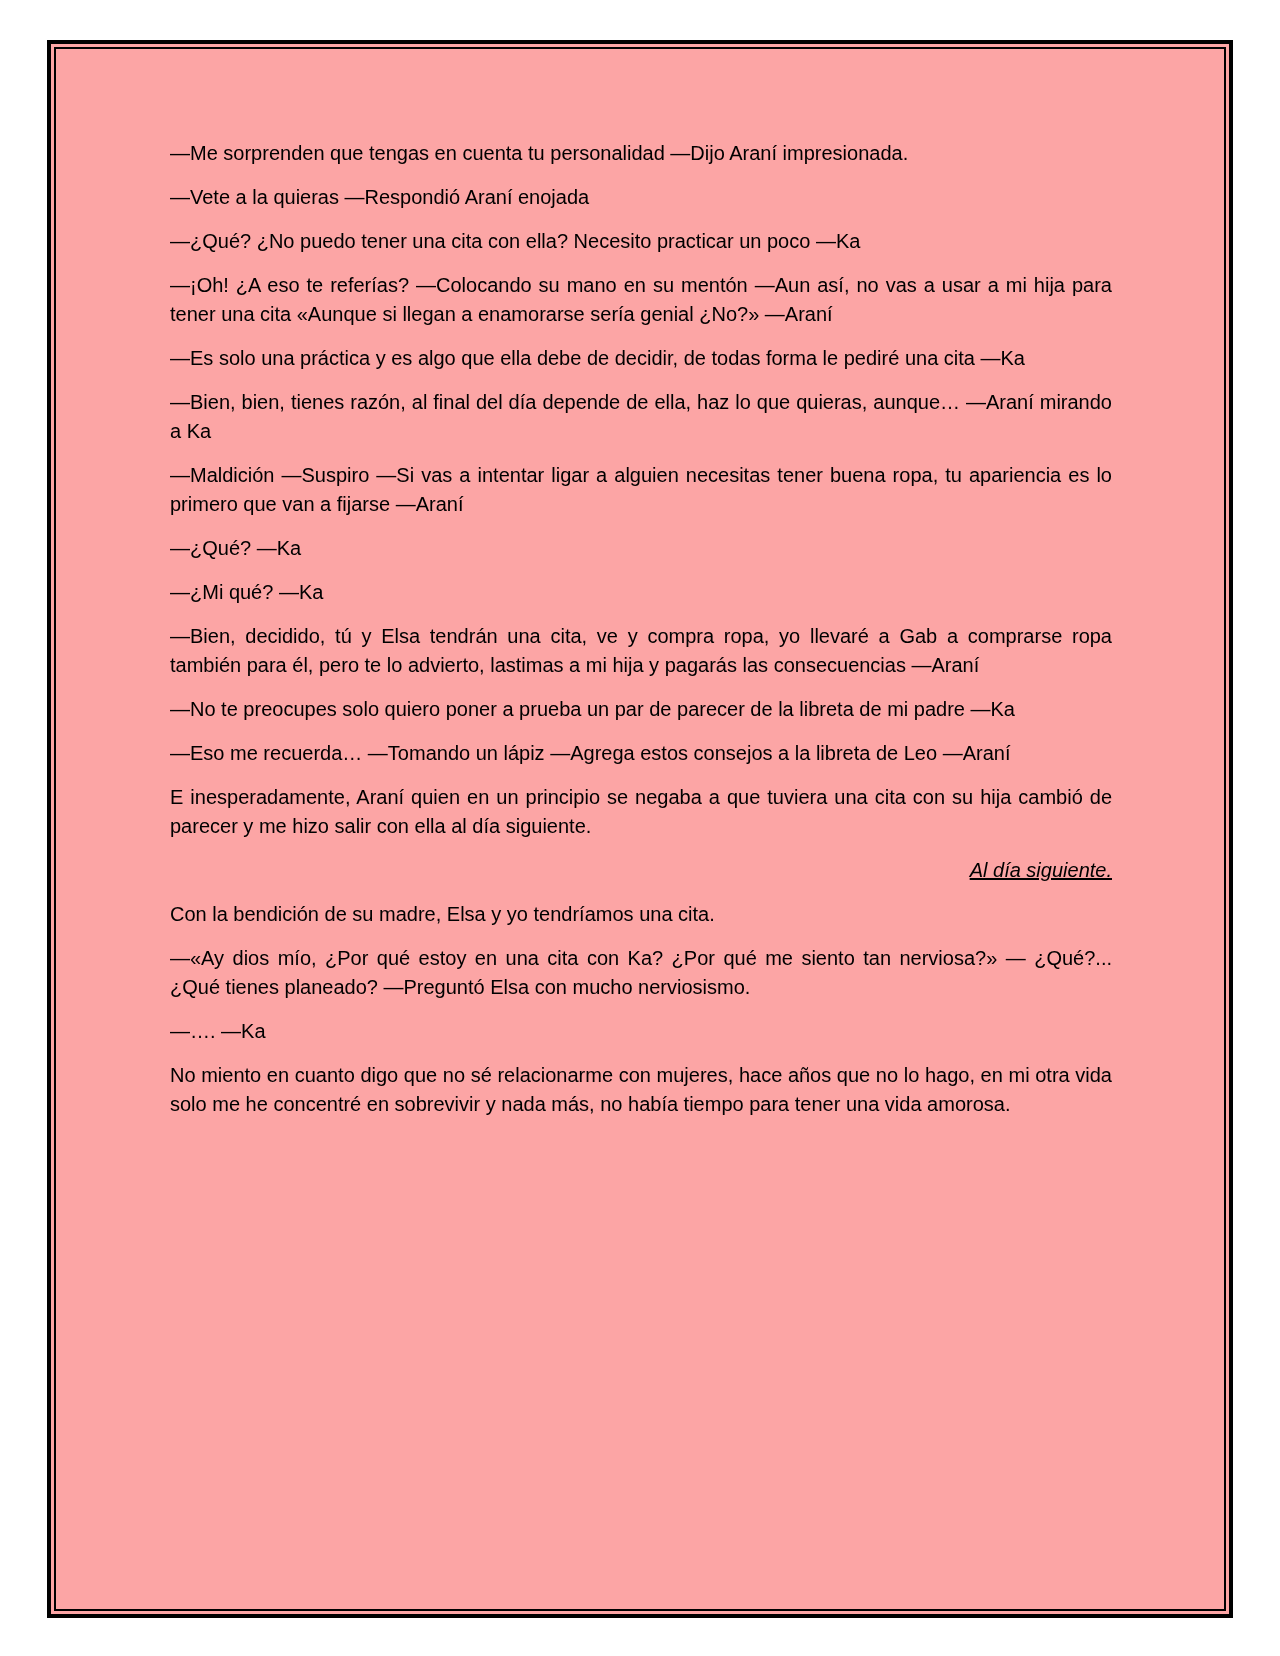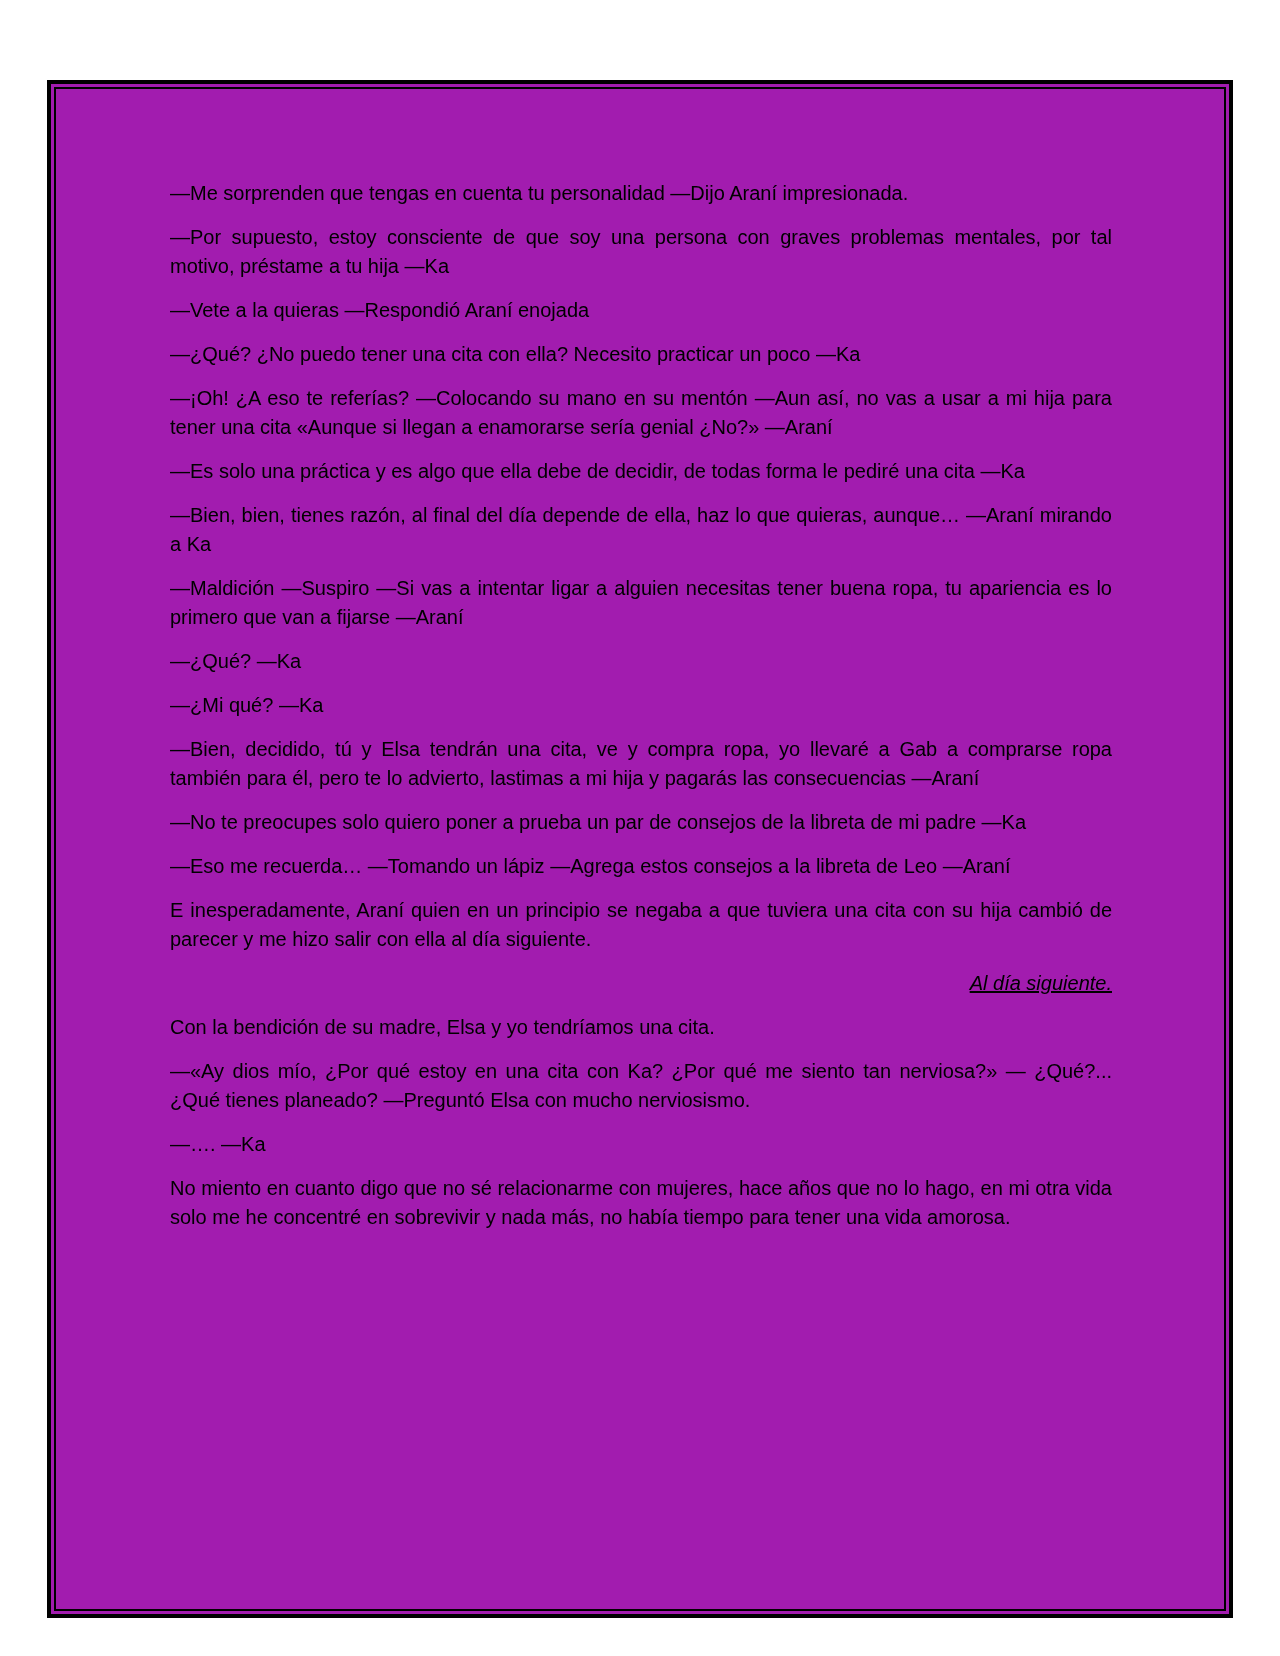--- a/index.html
+++ b/index.html
@@ -15,24 +15,23 @@
     font-family: "Liberation Sans", sans-serif;
     color: #000000;
   }
   .page-frame-outer {
     position: absolute;
     top: 40px;
     left: 47px;
     right: 47px;
     bottom: 38px;
     border: 4px solid #000000;
-    background: #a21caf;
+    background: #fca5a5;
     box-sizing: border-box;
     padding: 3px;
-    margin-top: 40px;
   }
   .page-frame-inner {
     width: 100%;
     height: 100%;
     border: 2px solid #000000;
     box-sizing: border-box;
     overflow: hidden;
   }
   .text-body {
     padding: 90px 112px 0 114px;
@@ -50,31 +49,30 @@
     text-align: right;
   }
 </style>
 </head>
 <body>
 
 <div class="page-frame-outer">
   <div class="page-frame-inner">
     <div class="text-body">
         <p class="para">—Me sorprenden que tengas en cuenta tu personalidad —Dijo Araní impresionada.</p>
-        <p class="para">—Por supuesto, estoy consciente de que soy una persona con graves problemas mentales, por tal motivo, préstame a tu hija —Ka</p>
         <p class="para">—Vete a la quieras —Respondió Araní enojada</p>
         <p class="para">—¿Qué? ¿No puedo tener una cita con ella? Necesito practicar un poco —Ka</p>
         <p class="para">—¡Oh! ¿A eso te referías? —Colocando su mano en su mentón —Aun así, no vas a usar a mi hija para tener una cita «Aunque si llegan a enamorarse sería genial ¿No?» —Araní</p>
         <p class="para">—Es solo una práctica y es algo que ella debe de decidir, de todas forma le pediré una cita —Ka</p>
         <p class="para">—Bien, bien, tienes razón, al final del día depende de ella, haz lo que quieras, aunque… —Araní mirando a Ka</p>
         <p class="para">—Maldición —Suspiro —Si vas a intentar ligar a alguien necesitas tener buena ropa, tu apariencia es lo primero que van a fijarse —Araní</p>
         <p class="para">—¿Qué? —Ka</p>
         <p class="para">—¿Mi qué? —Ka</p>
         <p class="para">—Bien, decidido, tú y Elsa tendrán una cita, ve y compra ropa, yo llevaré a Gab a comprarse ropa también para él, pero te lo advierto, lastimas a mi hija y pagarás las consecuencias —Araní</p>
-        <p class="para">—No te preocupes solo quiero poner a prueba un par de consejos de la libreta de mi padre —Ka</p>
+        <p class="para">—No te preocupes solo quiero poner a prueba un par de parecer de la libreta de mi padre —Ka</p>
         <p class="para">—Eso me recuerda… —Tomando un lápiz —Agrega estos consejos a la libreta de Leo —Araní</p>
         <p class="para">E inesperadamente, Araní quien en un principio se negaba a que tuviera una cita con su hija cambió de parecer y me hizo salir con ella al día siguiente.</p>
         <p class="para emphasis">Al día siguiente.</p>
         <p class="para">Con la bendición de su madre, Elsa y yo tendríamos una cita.</p>
         <p class="para">—«Ay dios mío, ¿Por qué estoy en una cita con Ka? ¿Por qué me siento tan nerviosa?» — ¿Qué?... ¿Qué tienes planeado? —Preguntó Elsa con mucho nerviosismo.</p>
         <p class="para">—…. —Ka</p>
         <p class="para">No miento en cuanto digo que no sé relacionarme con mujeres, hace años que no lo hago, en mi otra vida solo me he concentré en sobrevivir y nada más, no había tiempo para tener una vida amorosa.</p>
       </div>
   </div>
 </div>

